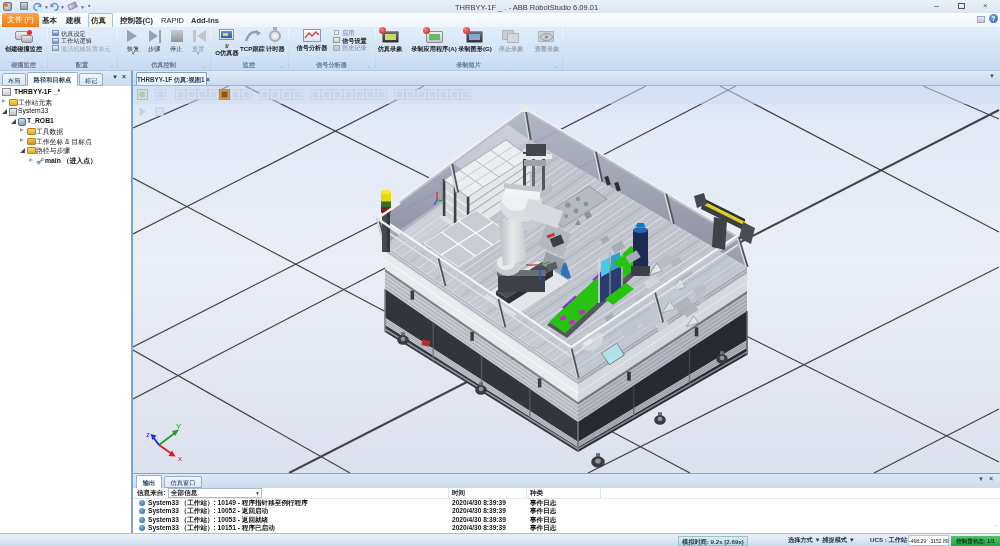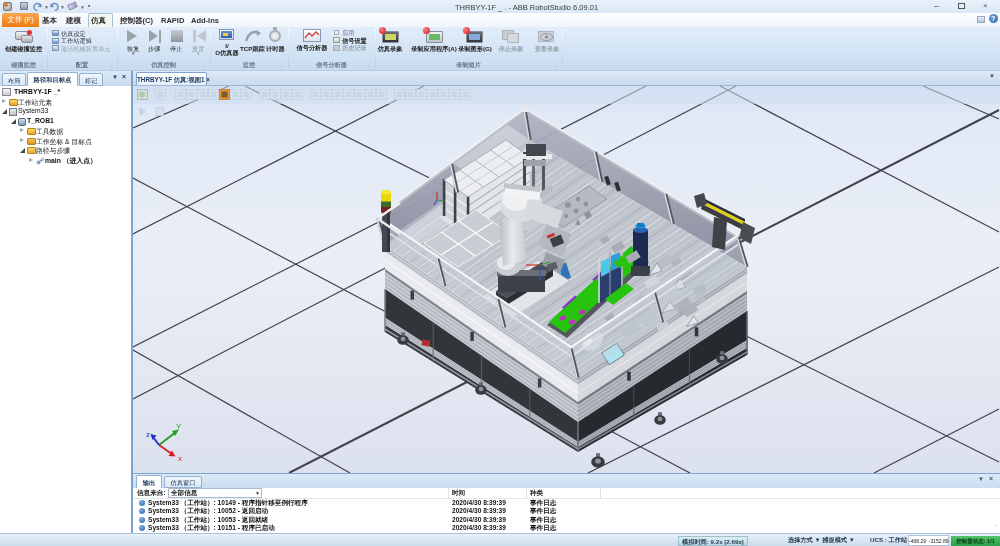--- a/index.html
+++ b/index.html
@@ -26,21 +26,21 @@
 <div class="ab tx" style="left:934px;top:1px;font-size:9px;color:#555">–</div>
 <div class="ab" style="left:958px;top:3px;width:7px;height:6px;border:1px solid #555"></div>
 <div class="ab tx" style="left:983px;top:1px;font-size:8px;color:#555">×</div>
 <div class="ab" style="left:0;top:13px;width:1000px;height:14px;background:linear-gradient(#fcfdfe,#eff5fb)"></div>
 <div class="ab tx" style="left:2px;top:13px;width:37px;height:14px;background:linear-gradient(#f9a550,#ee7d12);border-radius:2px 2px 0 0;color:#fff;font-size:7.5px;text-align:center;line-height:14px">文件 (F)</div>
 <div class="ab tx" style="left:88px;top:13px;width:25px;height:14px;background:#f2f7ef;border:1px solid #a8bfd4;border-bottom:none;border-radius:2px 2px 0 0"></div>
 <div class="ab tx" style="left:42px;top:16px;font-size:7.5px;color:#333;font-weight:bold">基本</div>
 <div class="ab tx" style="left:66px;top:16px;font-size:7.5px;color:#333;font-weight:bold">建模</div>
 <div class="ab tx" style="left:91px;top:16px;font-size:7.5px;color:#333;font-weight:bold">仿真</div>
 <div class="ab tx" style="left:120px;top:16px;font-size:7.5px;color:#333;font-weight:bold">控制器(C)</div>
-<div class="ab tx" style="left:161px;top:16px;font-size:7.5px;color:#333;font-weight:bold">RAPID</div>
+<div class="ab tx" style="left:161px;top:16px;font-size:7.5px;color:#333;font-weight:normal">RAPID</div>
 <div class="ab tx" style="left:191px;top:16px;font-size:7.5px;color:#333;font-weight:bold">Add-Ins</div>
 <div class="ab" style="left:977px;top:16px;width:8px;height:7px;background:linear-gradient(#e8edf3,#b9c4d2);border:1px solid #9aa8ba"></div>
 <div class="ab tx" style="left:989px;top:14px;width:9px;height:9px;border-radius:50%;background:radial-gradient(circle at 35% 30%,#6fa0dc,#2a62ae);color:#fff;font-size:7px;text-align:center;line-height:9.5px;font-weight:bold">?</div>
 <div class="ab" style="left:0;top:27px;width:1000px;height:44px;background:linear-gradient(#e2edfa,#d2e3f5 60%,#c7daf0);border-bottom:1px solid #b6cbe2"></div>
 <div class="ab" style="left:47px;top:29px;width:1px;height:39px;background:linear-gradient(#f6fafd,#b9cce0)"></div>
 <div class="ab" style="left:117px;top:29px;width:1px;height:39px;background:linear-gradient(#f6fafd,#b9cce0)"></div>
 <div class="ab" style="left:210px;top:29px;width:1px;height:39px;background:linear-gradient(#f6fafd,#b9cce0)"></div>
 <div class="ab" style="left:288px;top:29px;width:1px;height:39px;background:linear-gradient(#f6fafd,#b9cce0)"></div>
 <div class="ab" style="left:375px;top:29px;width:1px;height:39px;background:linear-gradient(#f6fafd,#b9cce0)"></div>
 <div class="ab" style="left:562px;top:29px;width:1px;height:39px;background:linear-gradient(#f6fafd,#b9cce0)"></div>

